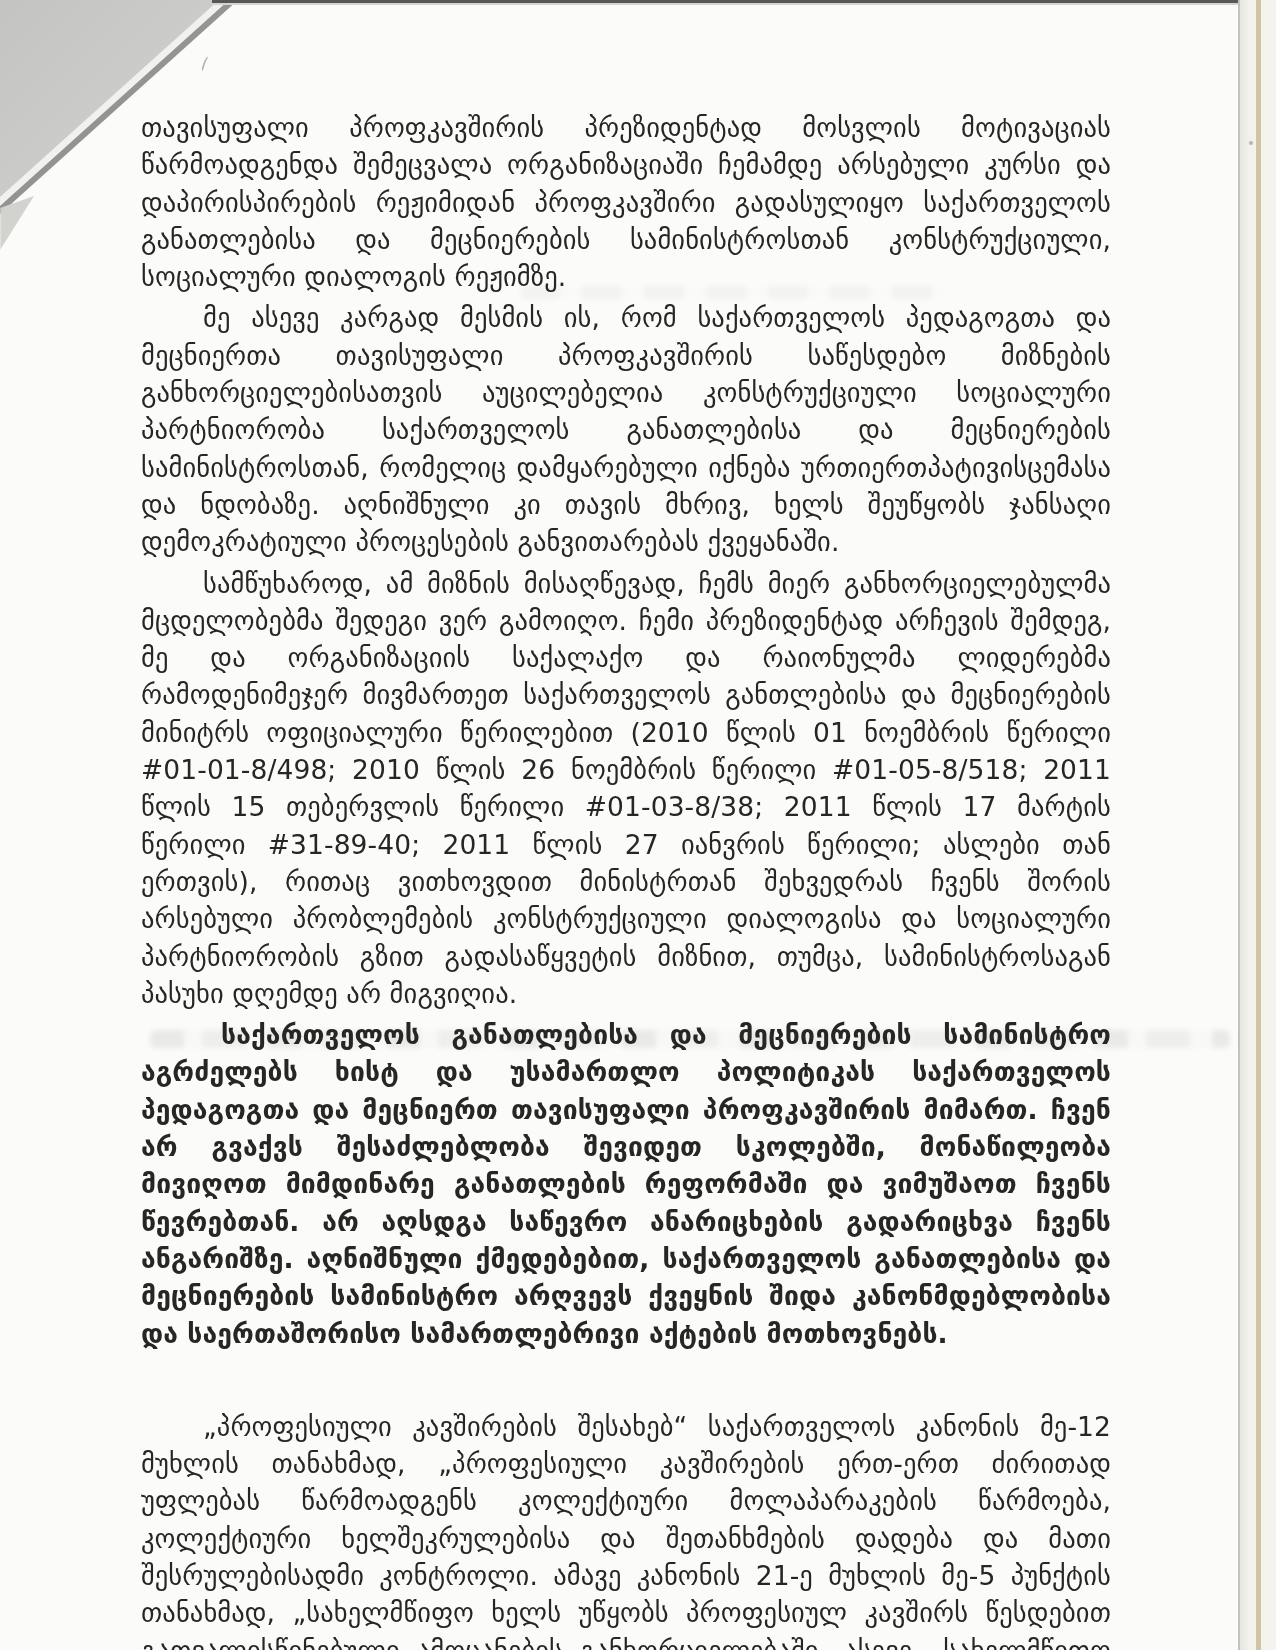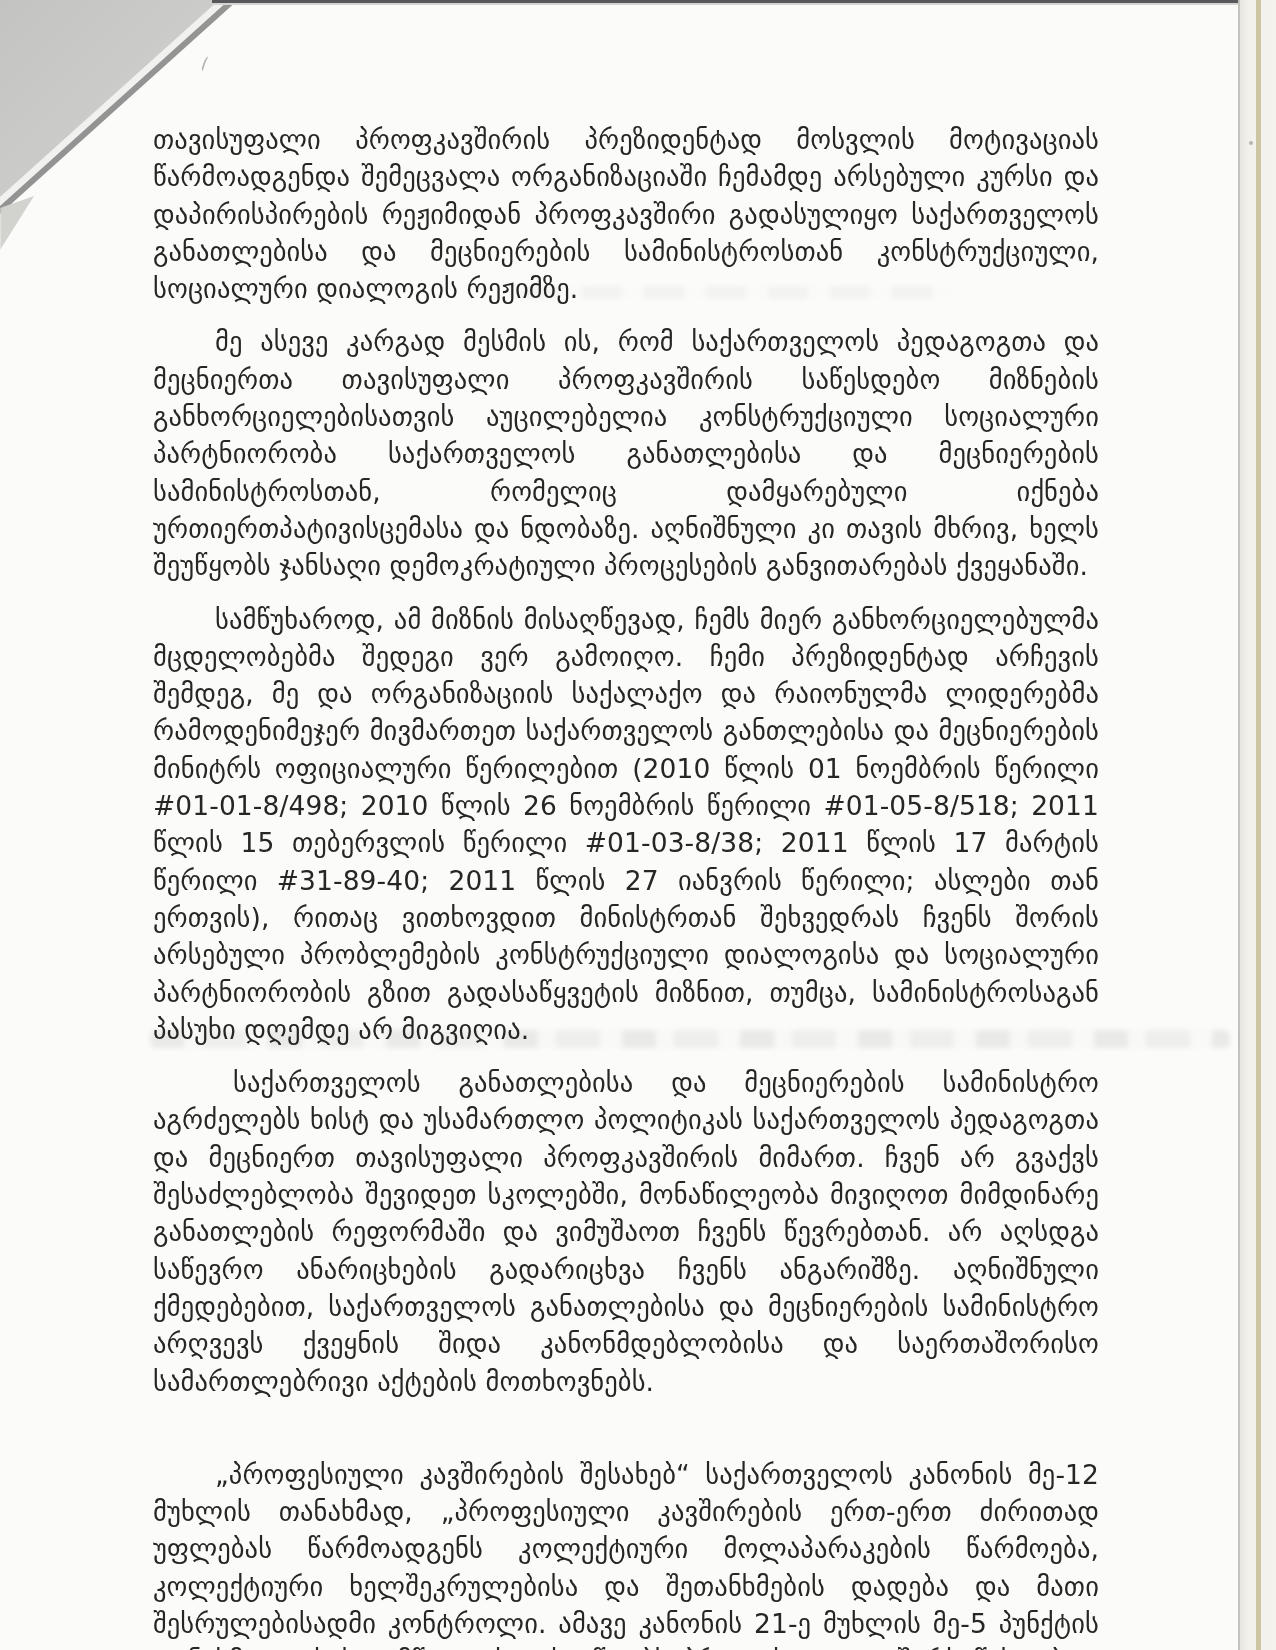--- a/index.html
+++ b/index.html
@@ -143,23 +143,23 @@
     position: absolute;
     left: 137px;
     top: 105px;
     width: 978px;
     color: #262624;
     font-size: 26.5px;
     line-height: 37.3px;
     text-align: justify;
     letter-spacing: 0.1px;
   }
-  .para { margin: 16px; }
+  .para { margin: 4px; }
   .indent { text-indent: 62px; }
-  .indent-lg { text-indent: 80px; }
+  .indent-lg { text-indent: 80px; font-weight: bold; }
   .gap-before { margin-top: 56px; }
 </style>
 </head>
 <body>
 
 <div class="scan-root">
 
   <div class="corner corner-shadow"></div>
   <div class="corner corner-bright"></div>
   <div class="corner corner-gray"></div>

